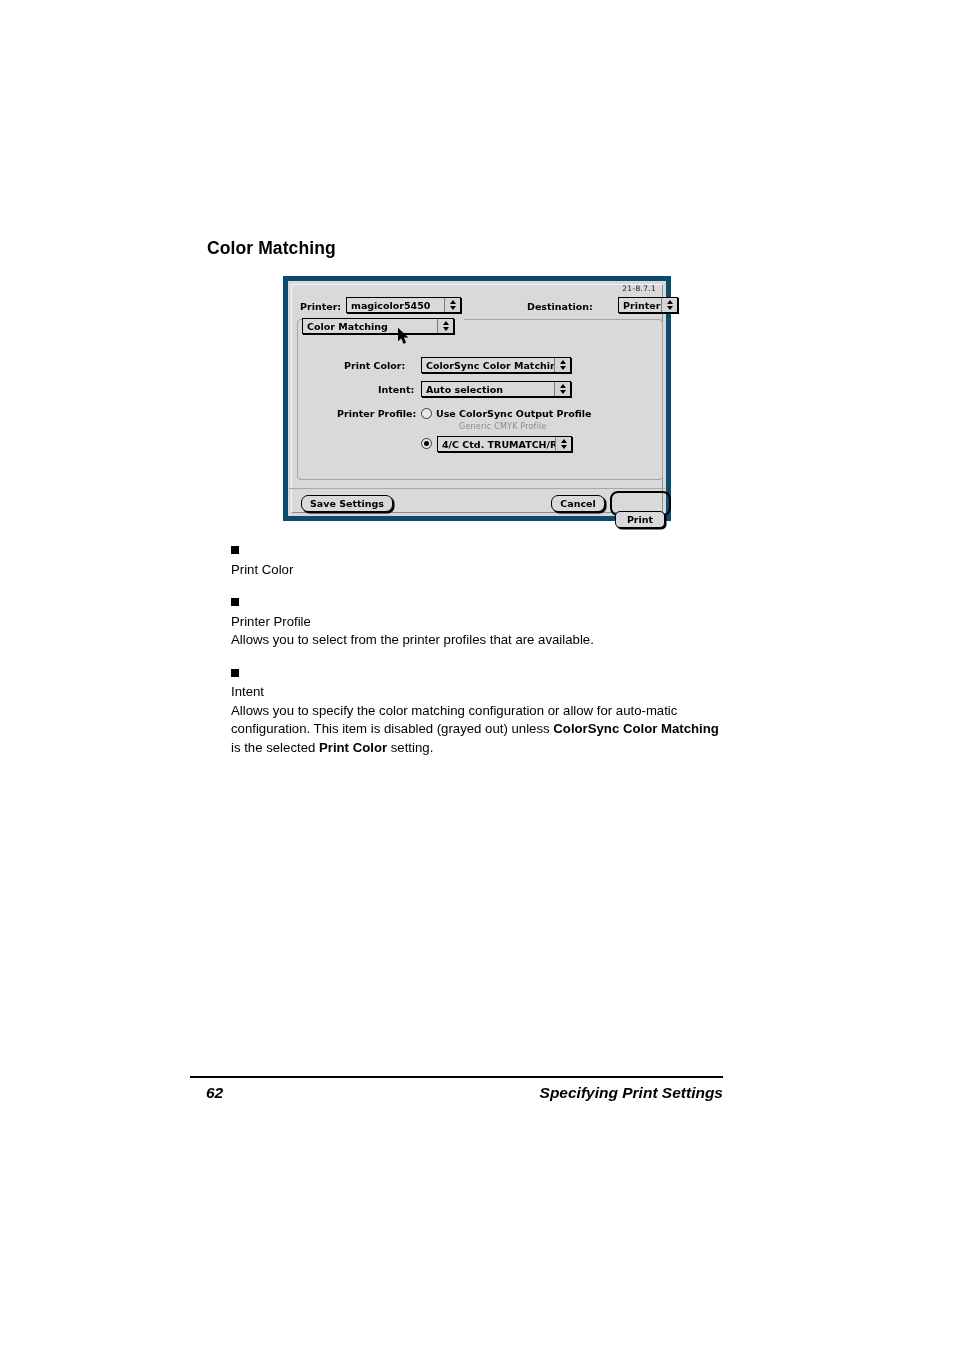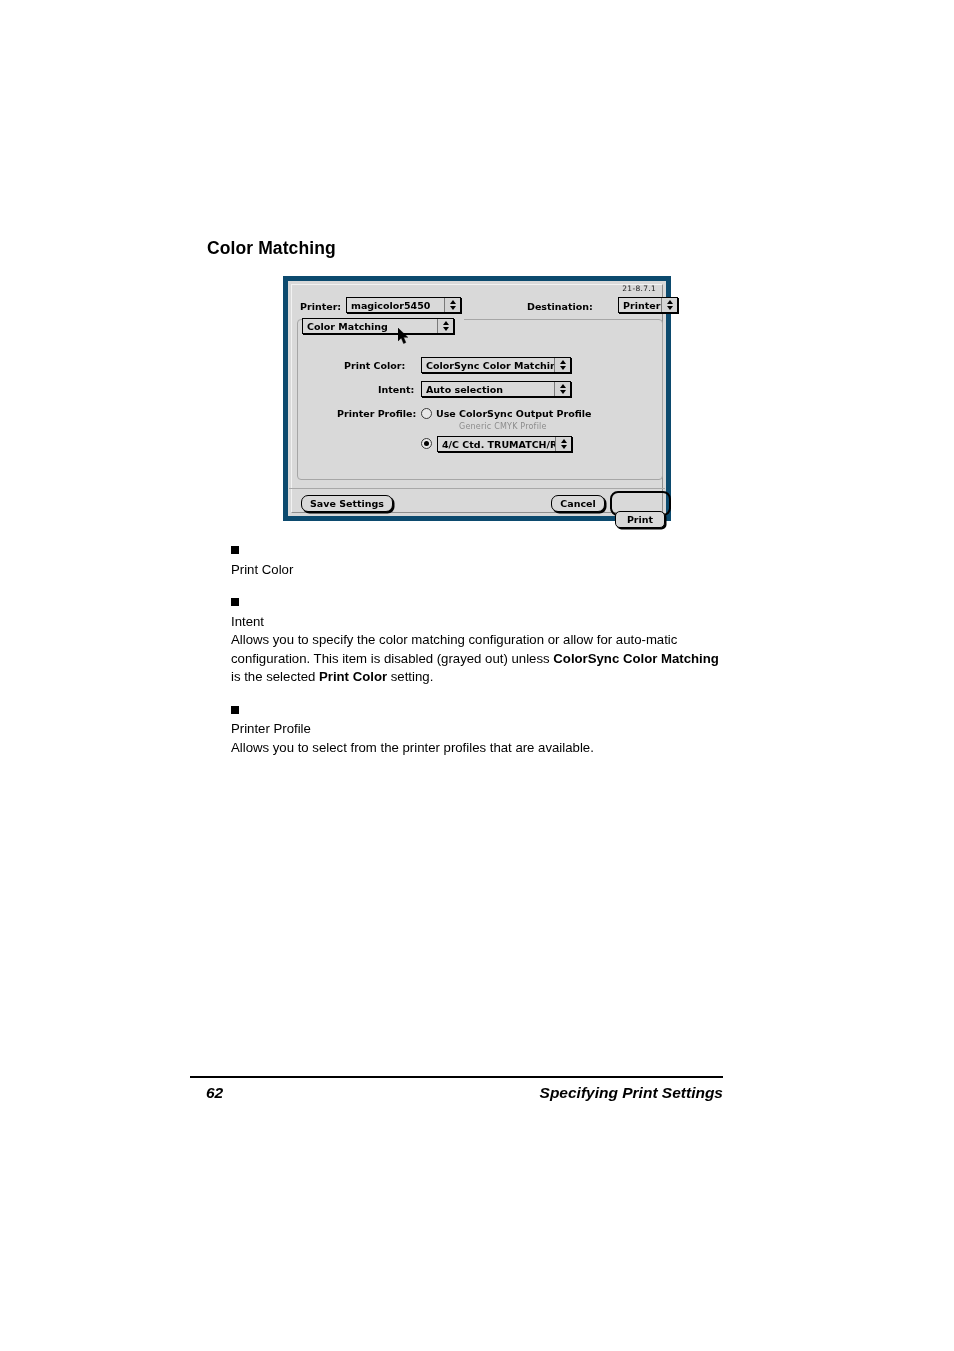--- a/index.html
+++ b/index.html
@@ -352,28 +352,28 @@
 <div class="bullet-list">
   <div class="bullet-item">
     <span class="bullet-sq"></span>
     <span class="bullet-body">
       <span class="bullet-title">Print Color</span>
     </span>
   </div>
   <div class="bullet-item">
     <span class="bullet-sq"></span>
     <span class="bullet-body">
+      <span class="bullet-title">Printer Profile</span>
+      <span class="bullet-desc">Allows you to select from the printer profiles that are available.</span>
+    </span>
+  </div>
+  <div class="bullet-item">
+    <span class="bullet-sq"></span>
+    <span class="bullet-body">
       <span class="bullet-title">Intent</span>
       <span class="bullet-desc">Allows you to specify the color matching configuration or allow for auto-matic configuration. This item is disabled (grayed out) unless <b>ColorSync Color Matching</b> is the selected <b>Print Color</b> setting.</span>
     </span>
   </div>
-  <div class="bullet-item">
-    <span class="bullet-sq"></span>
-    <span class="bullet-body">
-      <span class="bullet-title">Printer Profile</span>
-      <span class="bullet-desc">Allows you to select from the printer profiles that are available.</span>
-    </span>
-  </div>
 </div>
 
 <div class="footer-rule"></div>
 <div class="footer-page">62</div>
 <div class="footer-title">Specifying Print Settings</div>
 
 </body></html>

